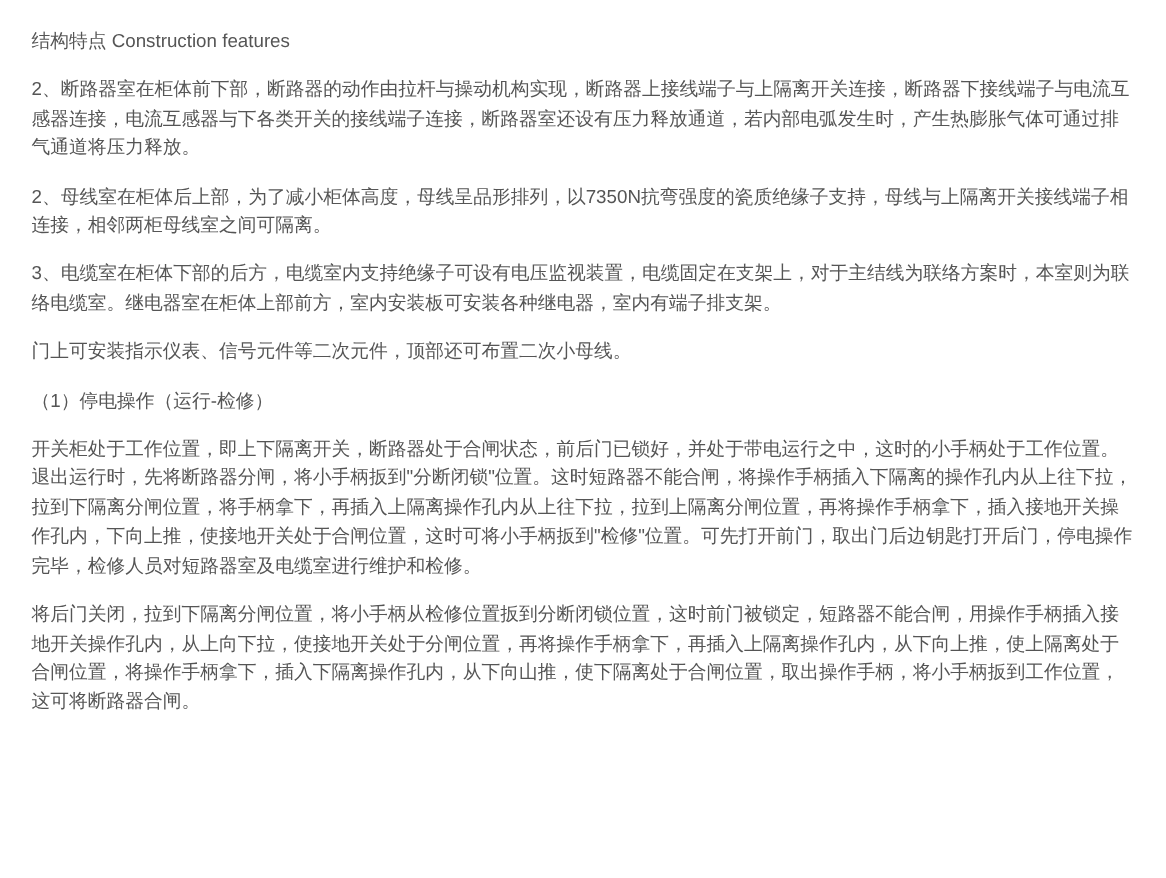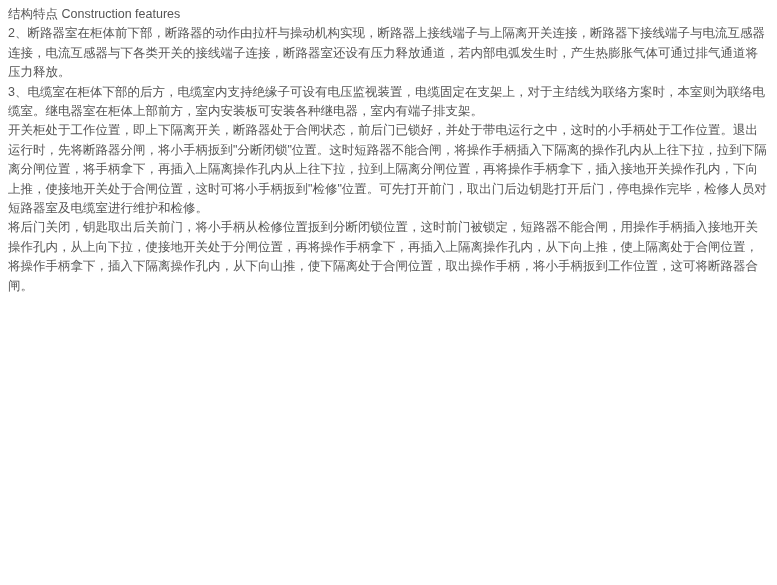--- a/index.html
+++ b/index.html
@@ -18,21 +18,21 @@
     padding: 5px 7px 0 8px;
     font-family: "Liberation Sans", "DejaVu Sans", sans-serif;
     font-size: 12.5px;
     line-height: 19.4px;
     color: #555555;
     text-align: left;
     word-break: break-all;
     overflow-wrap: anywhere;
   }
   .doc p {
-    margin: 0;
+    margin: 13px;
     padding: 0;
   }
   .section-title {
     color: #555555;
     font-weight: normal;
     margin: 0;
     margin-bottom: 2px;
   }
   .section-title-bottom {
     margin-top: 19px;
@@ -41,27 +41,30 @@
 </head>
 <body>
 
 <div class="doc">
 
   <p class="section-title">结构特点 Construction features</p>
 
 
   <p>2、断路器室在柜体前下部，断路器的动作由拉杆与操动机构实现，断路器上接线端子与上隔离开关连接，断路器下接线端子与电流互感器连接，电流互感器与下各类开关的接线端子连接，断路器室还设有压力释放通道，若内部电弧发生时，产生热膨胀气体可通过排气通道将压力释放。</p>
 
+  <p>2、母线室在柜体后上部，为了减小柜体高度，母线呈品形排列，以7350N抗弯强度的瓷质绝缘子支持，母线与上隔离开关接线端子相连接，相邻两柜母线室之间可隔离。</p>
 
   <p>3、电缆室在柜体下部的后方，电缆室内支持绝缘子可设有电压监视装置，电缆固定在支架上，对于主结线为联络方案时，本室则为联络电缆室。继电器室在柜体上部前方，室内安装板可安装各种继电器，室内有端子排支架。</p>
 
+  <p>门上可安装指示仪表、信号元件等二次元件，顶部还可布置二次小母线。</p>
 
 
 
+  <p>（1）停电操作（运行-检修）</p>
 
   <p>开关柜处于工作位置，即上下隔离开关，断路器处于合闸状态，前后门已锁好，并处于带电运行之中，这时的小手柄处于工作位置。退出运行时，先将断路器分闸，将小手柄扳到"分断闭锁"位置。这时短路器不能合闸，将操作手柄插入下隔离的操作孔内从上往下拉，拉到下隔离分闸位置，将手柄拿下，再插入上隔离操作孔内从上往下拉，拉到上隔离分闸位置，再将操作手柄拿下，插入接地开关操作孔内，下向上推，使接地开关处于合闸位置，这时可将小手柄扳到"检修"位置。可先打开前门，取出门后边钥匙打开后门，停电操作完毕，检修人员对短路器室及电缆室进行维护和检修。</p>
 
 
 
-  <p>将后门关闭，钥匙取出后关前门，将小手柄从检修位置扳到分断闭锁位置，这时前门被锁定，短路器不能合闸，用操作手柄插入接地开关操作孔内，从上向下拉，使接地开关处于分闸位置，再将操作手柄拿下，再插入上隔离操作孔内，从下向上推，使上隔离处于合闸位置，将操作手柄拿下，插入下隔离操作孔内，从下向山推，使下隔离处于合闸位置，取出操作手柄，将小手柄扳到工作位置，这可将断路器合闸。</p>
+  <p>将后门关闭，拉到下隔离分闸位置，将小手柄从检修位置扳到分断闭锁位置，这时前门被锁定，短路器不能合闸，用操作手柄插入接地开关操作孔内，从上向下拉，使接地开关处于分闸位置，再将操作手柄拿下，再插入上隔离操作孔内，从下向上推，使上隔离处于合闸位置，将操作手柄拿下，插入下隔离操作孔内，从下向山推，使下隔离处于合闸位置，取出操作手柄，将小手柄扳到工作位置，这可将断路器合闸。</p>
 
 
 </div>
 
 </body></html>

